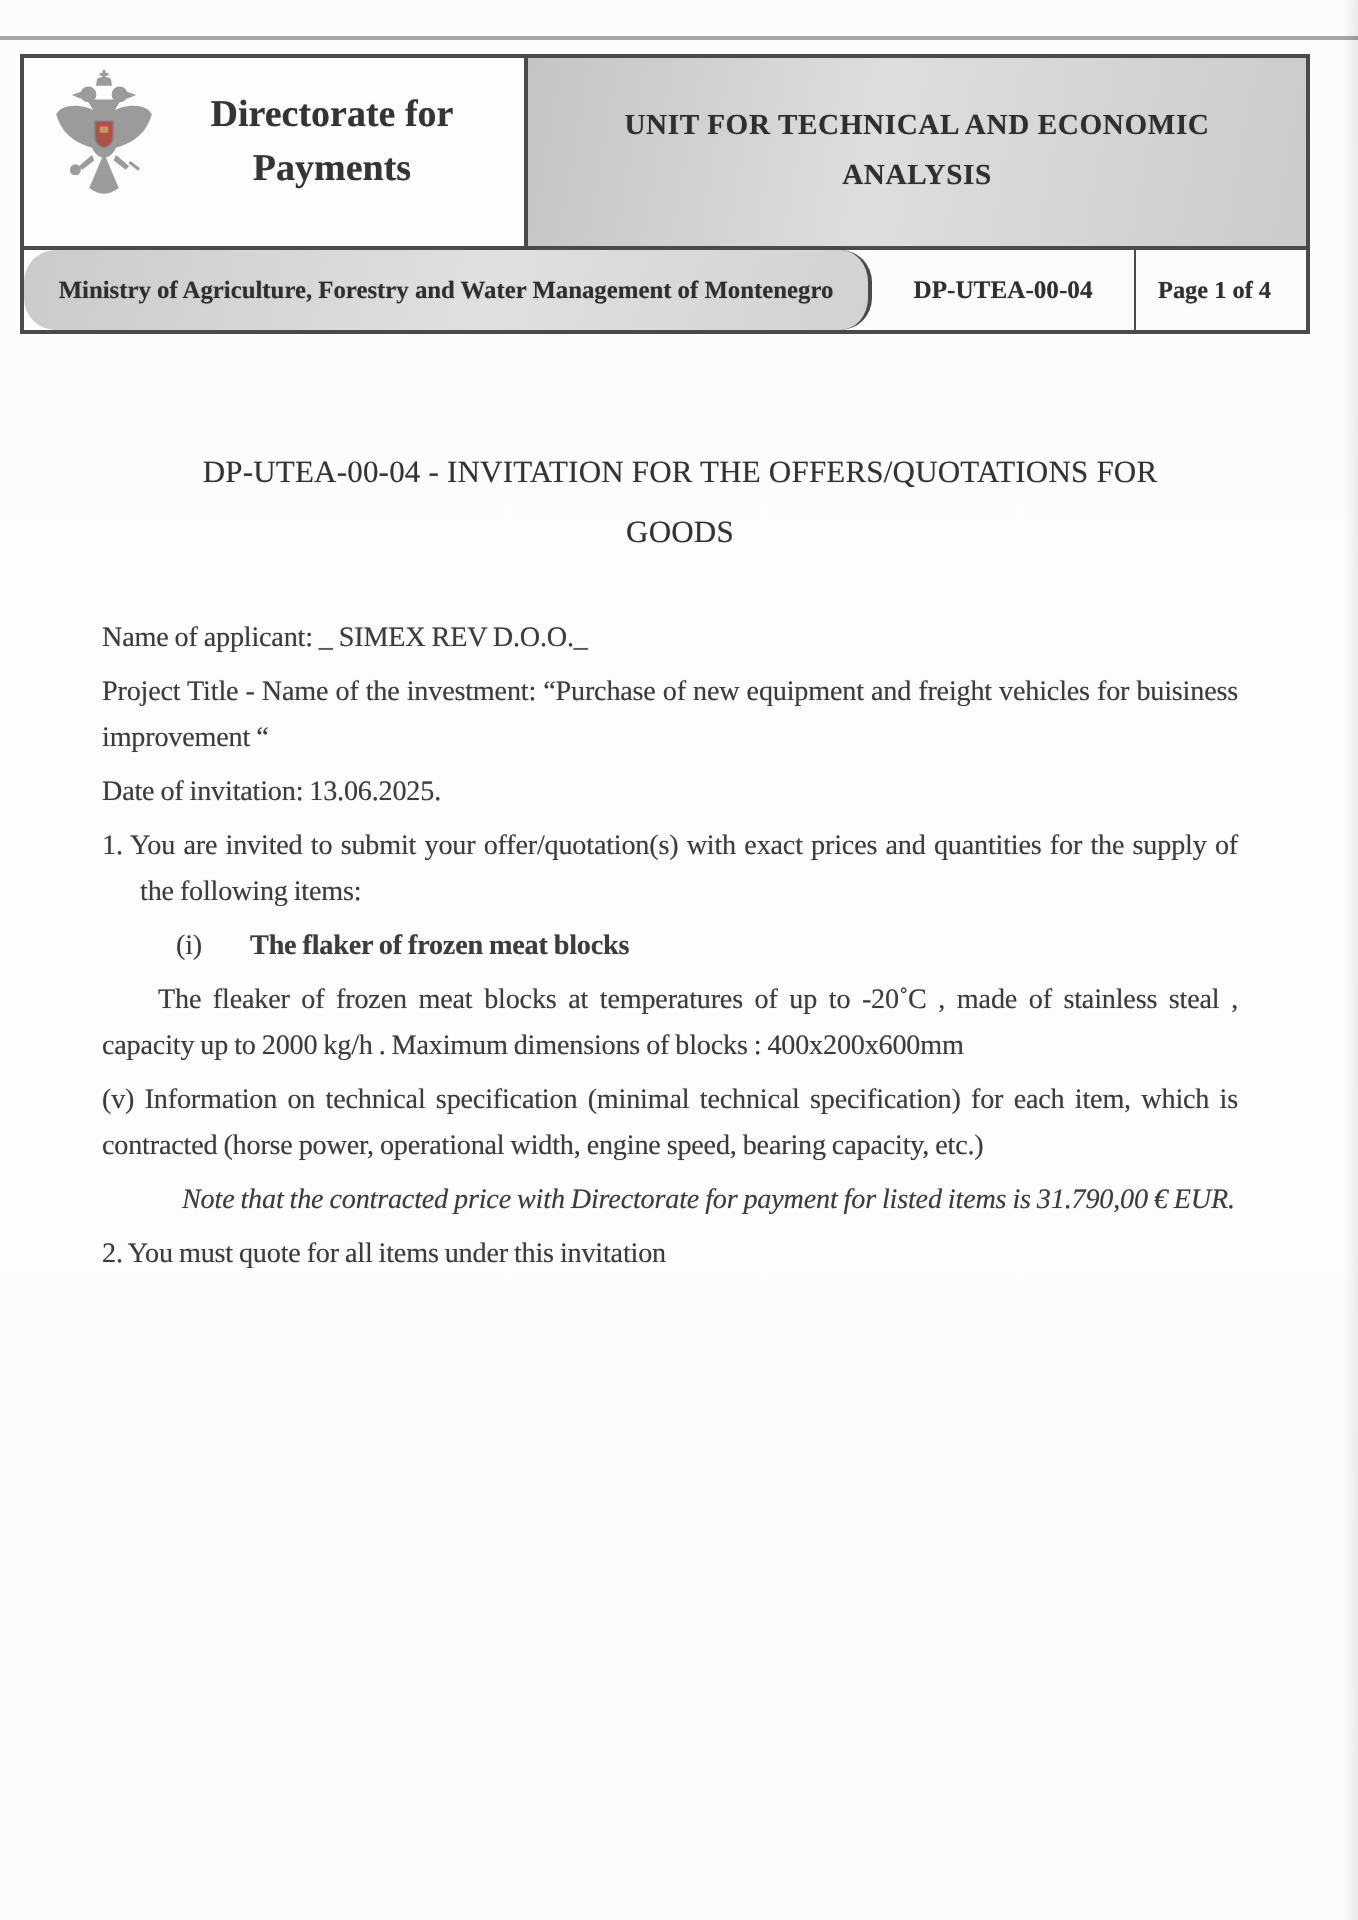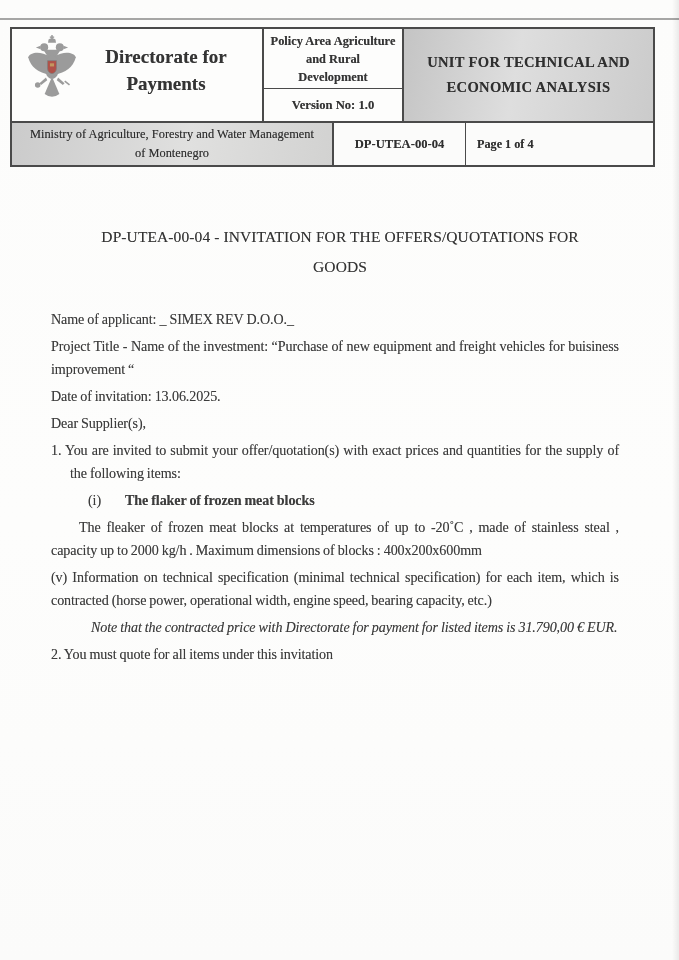--- a/index.html
+++ b/index.html
@@ -26,23 +26,23 @@
   .c-org{width:252px;border-right:2px solid #4a4a4a;display:flex;align-items:center;padding:4px 8px 15px 14px;background:#fdfdfc;}
   .org-name{flex:1;text-align:center;font-weight:bold;font-size:19px;line-height:27px;color:#343434;padding:0 6px;}
   .c-policy{width:140px;border-right:2px solid #4a4a4a;display:flex;flex-direction:column;background:#fdfdfc;}
   .policy-top{height:60px;border-bottom:1.5px solid #4a4a4a;display:flex;align-items:center;justify-content:center;
     font-weight:bold;font-size:12.4px;line-height:18px;text-align:center;padding:2px 6px;box-sizing:border-box;color:#343434;}
   .policy-bottom{flex:1;display:flex;align-items:center;justify-content:center;
     font-weight:bold;font-size:12.6px;color:#343434;}
   .c-unit{flex:1;display:flex;align-items:center;justify-content:center;text-align:center;
     background:linear-gradient(100deg,#c4c4c4 0%,#dedede 45%,#cbcbcb 100%);
     font-weight:bold;font-size:14.6px;line-height:25px;letter-spacing:.3px;color:#2f2f2f;padding:2px 20px;}
-  .c-ministry{width:322px;border-right:2px solid #4a4a4a;display:flex;align-items:center;justify-content:center;text-align:center;
+  .c-ministry{width:424px;border-right:2px solid #4a4a4a;display:flex;align-items:center;justify-content:center;text-align:center;
     background:linear-gradient(100deg,#cbcbcb 0%,#e0e0df 55%,#d2d2d1 100%);
-    font-weight:normal;font-size:12.4px;line-height:19px;color:#2f2f2f;padding:2px 12px;box-sizing:border-box;}
+    font-weight:bold;font-size:12.4px;line-height:19px;color:#2f2f2f;padding:2px 12px;box-sizing:border-box;border-radius:16px;}
   .c-code{width:132px;border-right:1.5px solid #4a4a4a;display:flex;align-items:center;justify-content:center;
     font-weight:bold;font-size:12.6px;background:#fbfbfa;color:#2f2f2f;}
   .c-page{flex:1;display:flex;align-items:center;font-weight:bold;font-size:12.2px;
     background:#fbfbfa;color:#2f2f2f;padding-left:11px;}
   
   .title{
     position:absolute;left:40px;top:222px;width:600px;text-align:center;
     font-weight:normal;font-size:15.5px;line-height:30px;color:#333;
     text-shadow:0 0 .5px rgba(70,70,70,.5);letter-spacing:.1px;
   }
@@ -95,43 +95,38 @@
               <path d="M37 50 l7.5 6.5 -2 2 -7 -5.5 z"></path>
               <circle cx="13.5" cy="58.5" r="3.2"></circle>
               <rect x="44" y="55" width="7" height="1.8" transform="rotate(38 47 56)"></rect>
             </g>
             <path d="M24.8 30.5 h10.4 v8.5 q0 5.2 -5.2 6.6 q-5.2 -1.4 -5.2 -6.6 z" fill="#a63a30" stroke="#6e6e6e" stroke-width="0.8"></path>
             <rect x="27.6" y="33.6" width="4.8" height="3.6" fill="#c0984d" opacity="0.85"></rect>
           </svg>
         </span>
         <div class="org-name">Directorate for Payments</div>
       </div>
-      <div class="cell c-policy">
-        <div class="policy-top">Policy Area Agriculture and Rural Development</div>
-        <div class="policy-bottom">Version No: 1.0</div>
-      </div>
       <div class="cell c-unit">UNIT FOR TECHNICAL AND ECONOMIC ANALYSIS</div>
     </div>
     <div class="hdr-row2">
       <div class="cell c-ministry">Ministry of Agriculture, Forestry and Water Management of Montenegro</div>
       <div class="cell c-code">DP-UTEA-00-04</div>
       <div class="cell c-page">Page 1 of 4</div>
     </div>
   </div>
 
   <div class="title">
     <div>DP-UTEA-00-04 - INVITATION FOR THE OFFERS/QUOTATIONS FOR</div>
     <div>GOODS</div>
   </div>
 
   <div class="body">
     <p class="p-applicant">Name of applicant: _ SIMEX REV D.O.O._</p>
     <p class="p-project">Project Title - Name of the investment:  “Purchase of new  equipment and freight vehicles for buisiness improvement “</p>
     <p class="p-date">Date of invitation: 13.06.2025.</p>
-    <p class="p-dear">Dear Supplier(s),</p>
     <p class="p-item1">1. You are invited to submit your offer/quotation(s) with exact prices and quantities for the supply of the following items:</p>
     <p class="p-subitem"><span class="sub-marker">(i)</span><span class="sub-title">The flaker of frozen meat blocks</span></p>
     <p class="p-spec">The fleaker of frozen meat blocks at temperatures of up to -20˚C , made of stainless steal , capacity up to 2000 kg/h . Maximum dimensions of blocks : 400x200x600mm</p>
     <p class="p-info">(v) Information on technical specification (minimal technical specification) for each item, which is contracted (horse power, operational width, engine speed, bearing capacity, etc.)</p>
     <p class="p-note">Note that the contracted price with Directorate for payment for listed items is  31.790,00 € EUR.</p>
     <p class="p-item2">2. You must quote for all items under this invitation</p>
   </div>
 </div>
 
 </body></html>

